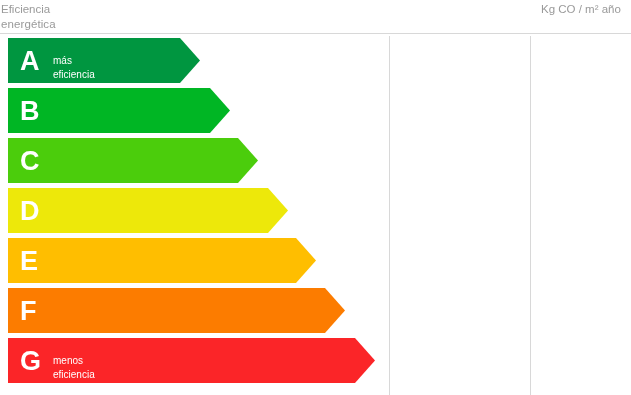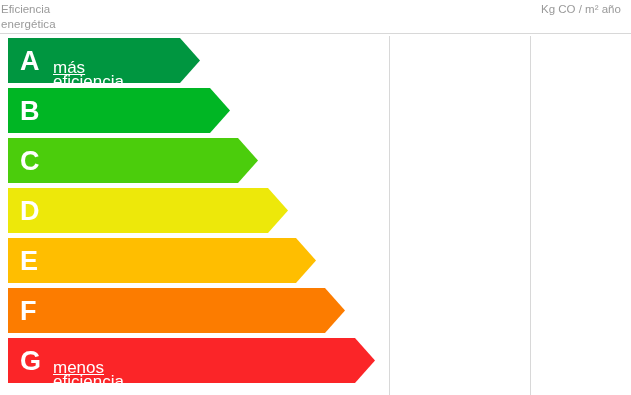--- a/index.html
+++ b/index.html
@@ -87,26 +87,25 @@
     height: 45px;
     line-height: 46px;
     color: #ffffff;
     font-size: 27px;
     font-weight: bold;
     letter-spacing: 0px;
   }
   .band-sub {
     position: absolute;
     left: 45px;
-    top: 23px;
+    top: 16px;
     color: #ffffff;
-    font-size: 17px;
+    font-size: 10px;
     line-height: 14px;
     white-space: nowrap;
-    text-decoration: underline;
   }
   .band-sub span { display: block; }
 
   .row-a { top: 2px;   width: 192px; }
   .row-b { top: 52px;  width: 222px; }
   .row-c { top: 102px; width: 250px; }
   .row-d { top: 152px; width: 280px; }
   .row-e { top: 202px; width: 308px; }
   .row-f { top: 252px; width: 337px; }
   .row-g { top: 302px; width: 367px; }

